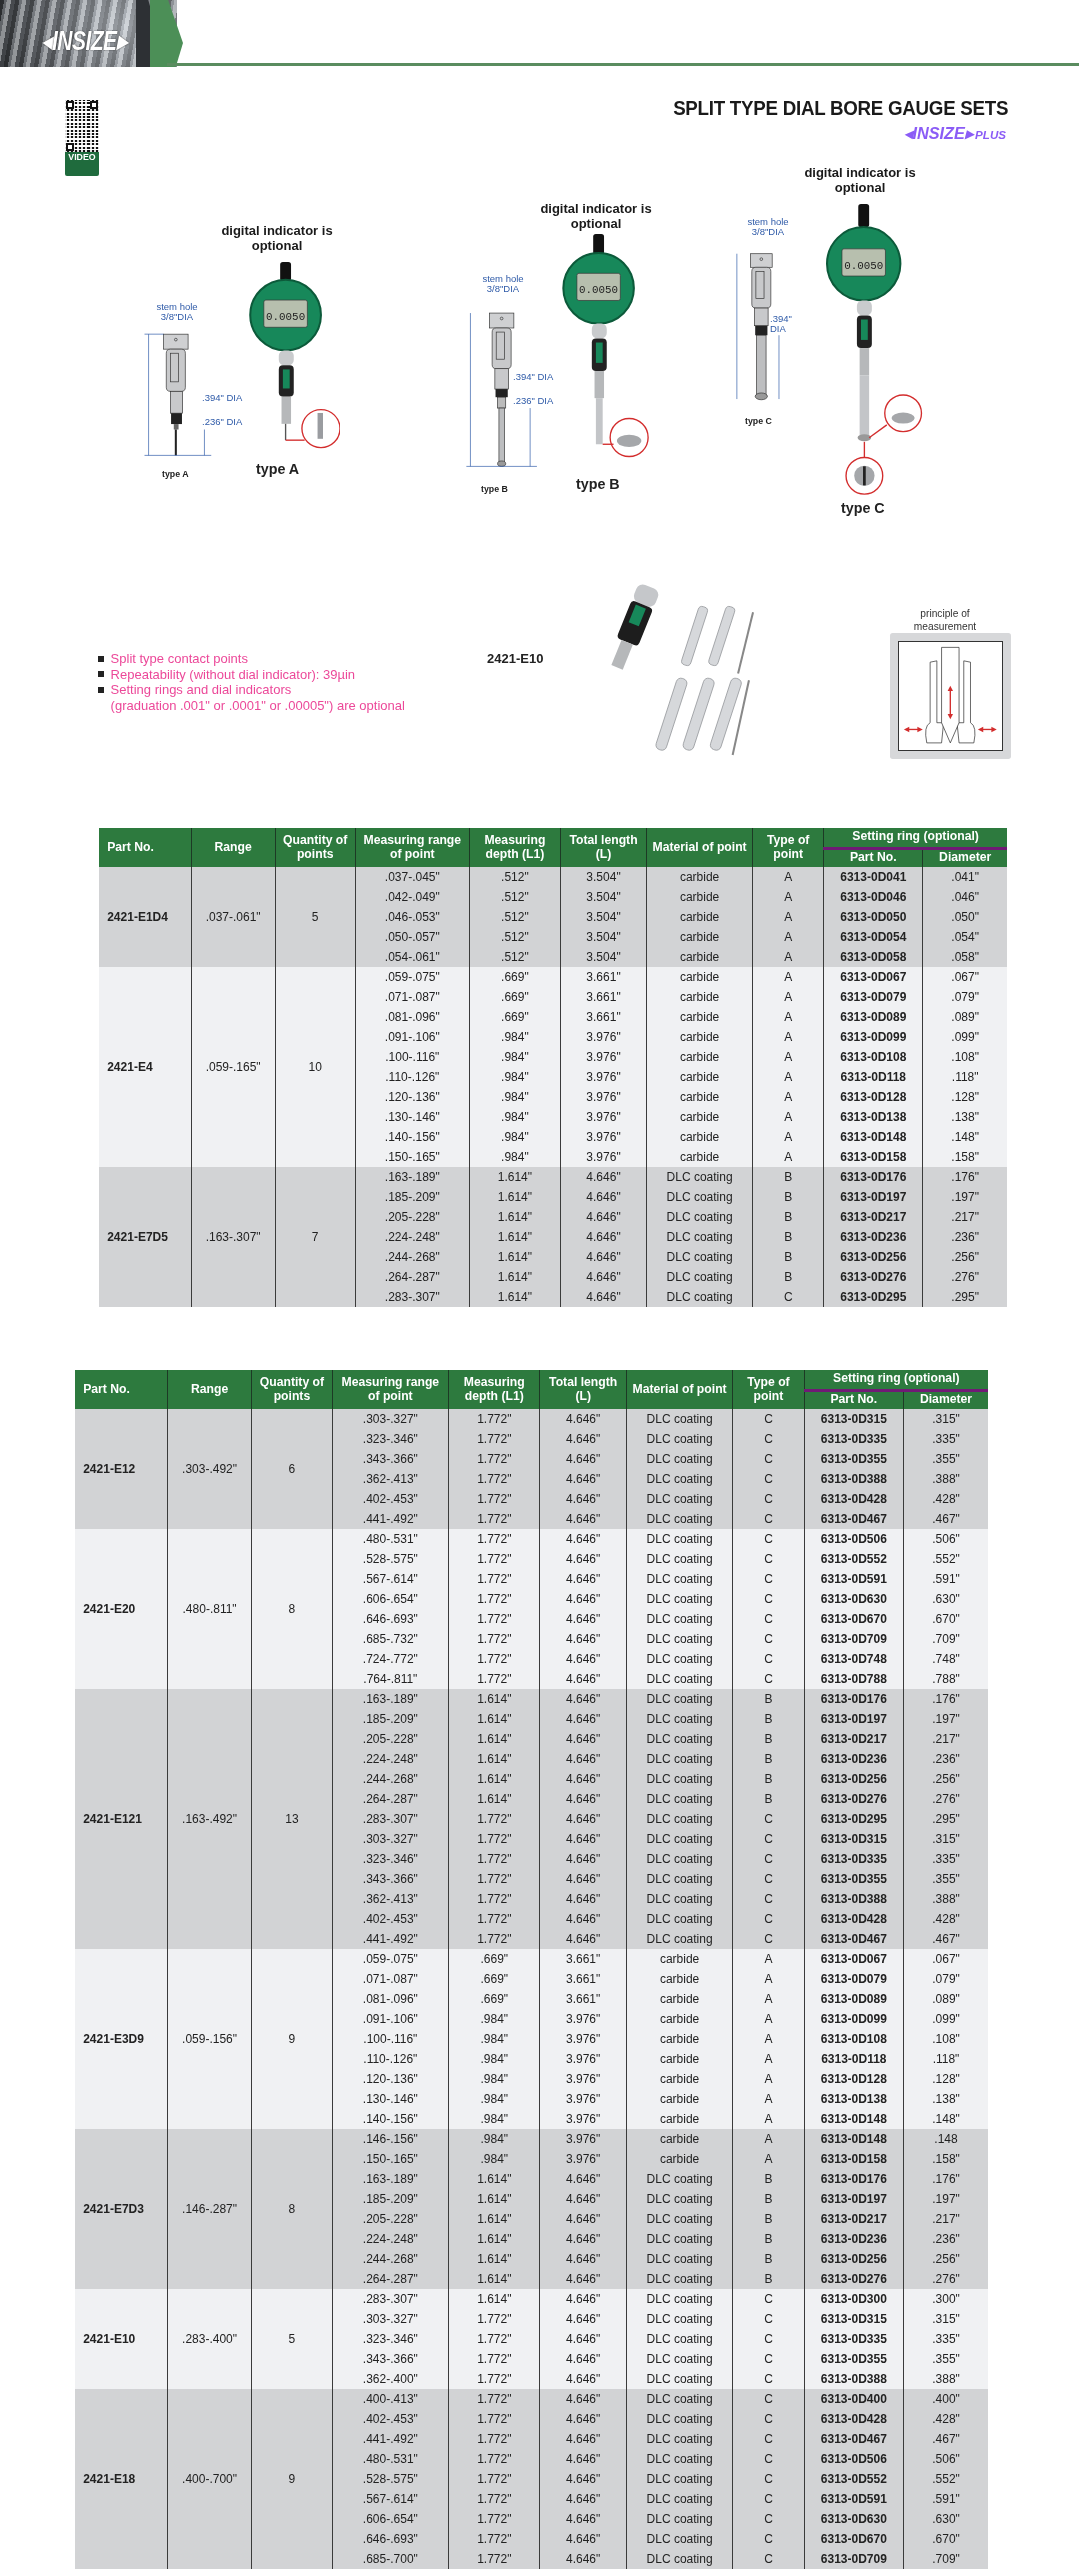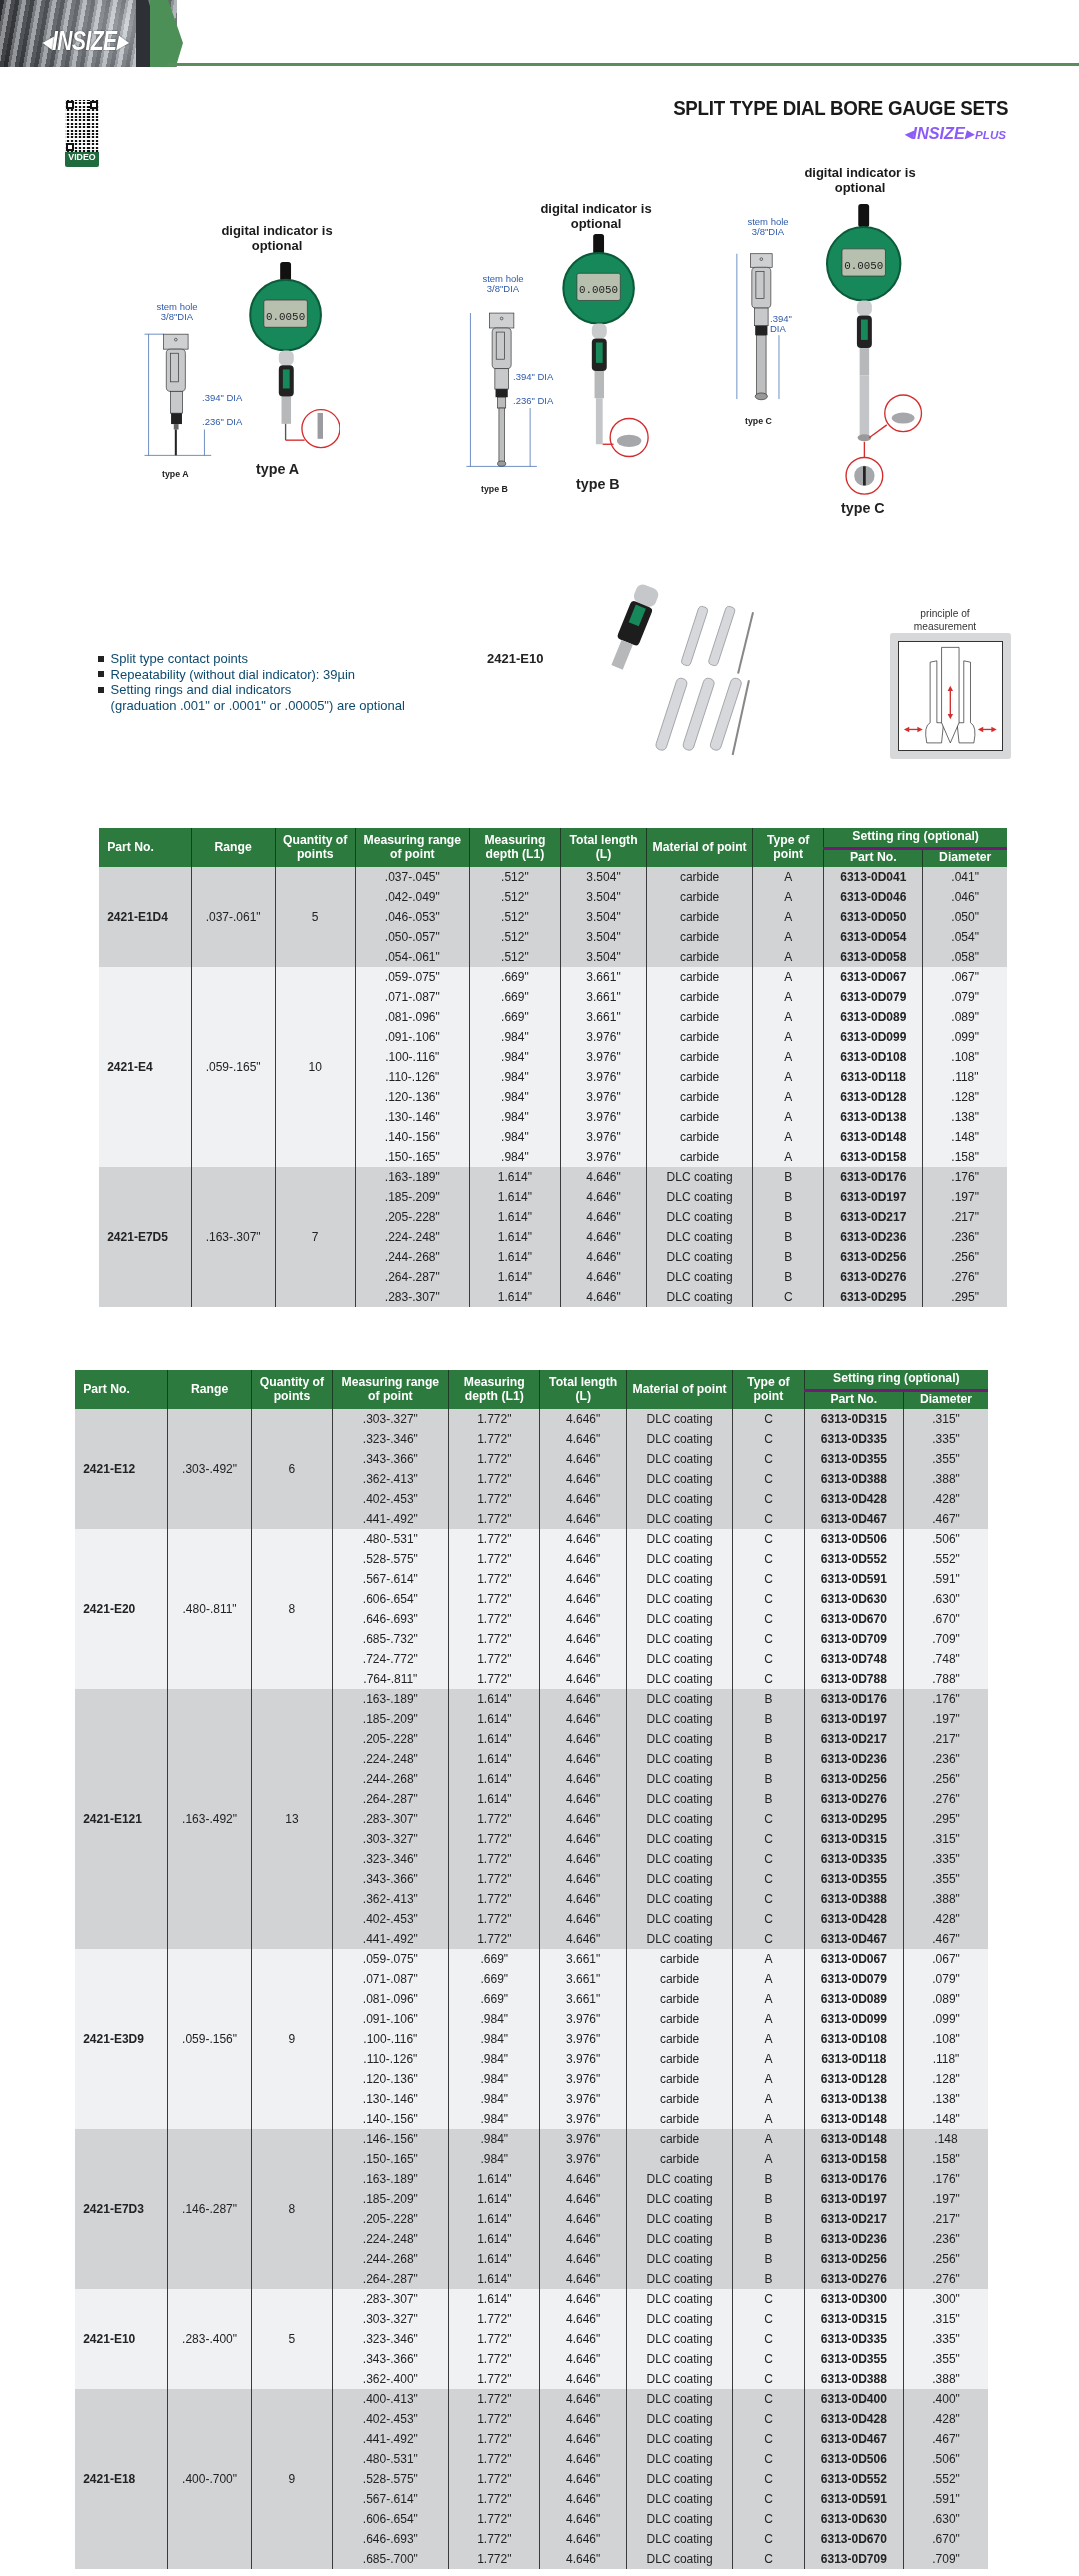--- a/index.html
+++ b/index.html
@@ -11,32 +11,32 @@
   .banner-chevron { position: absolute; left: 150px; top: 0; width: 33px; height: 67px; background: #4c8f57; clip-path: polygon(0 0, 55% 0, 100% 64%, 78% 100%, 0 100%); }
   .banner-photo-edge { position: absolute; left: 136px; top: 0; width: 24.5px; height: 67px; background: #2d3034; clip-path: polygon(0 0, 50% 0, 100% 64%, 70% 100%, 0 100%); }
   .banner-line { position: absolute; left: 167px; top: 63px; width: 913px; height: 3.4px; background: #5a8c5f; }
   .banner-logo { position: absolute; left: 42px; top: 24.5px; color: #fff; font-weight: 700; font-style: italic; font-size: 27px; letter-spacing: -0.7px; transform: scaleX(0.78); transform-origin: left; text-shadow: 0 0 1.4px #000; }
   .qr { position: absolute; left: 65px; top: 100px; width: 34px; height: 63px; }
   .qr-code { width: 34px; height: 52px; background:
       repeating-linear-gradient(0deg, #111 0 2px, #fff 2px 3.4px),
       #fff; position: relative; }
   .qr-code::before { content:""; position:absolute; inset:0; background: repeating-linear-gradient(90deg, rgba(255,255,255,.85) 0 2px, transparent 2px 4.1px); }
   .qr-corner { position: absolute; width: 8.2px; height: 8.2px; border: 2px solid #111; background: #fff; z-index: 2; }
-  .qr-video { height: 15px; background: #1f6b3d; color: #fff; font-weight: 700; font-size: 8.8px; text-align: center; line-height: 11px; border-radius: 0 0 2px 2px; }
+  .qr-video { height: 24px; background: #1f6b3d; color: #fff; font-weight: 700; font-size: 8.8px; text-align: center; line-height: 11px; border-radius: 0 0 2px 2px; }
   .page-title { position: absolute; right: 71px; top: 97px; font-size: 20.4px; font-weight: 700; color: #1a1a1a; letter-spacing: -0.3px; transform: scaleX(0.92); transform-origin: right; }
   .brand-plus { position: absolute; right: 73px; top: 124px; color: #8b5cf6; font-weight: 700; font-style: italic; font-size: 16.3px; }
   .brand-plus .plus { font-size: 11.6px; margin-left: 2px; }
   .opt-label { position: absolute; font-weight: 700; font-size: 13px; text-align: center; line-height: 15px; color: #1a1a1a; }
   .gauge-drawing { position: absolute; }
   .stem-label { position: absolute; font-size: 9.5px; color: #2e5aa8; text-align: center; line-height: 10.2px; }
   .dim-label { position: absolute; font-size: 9.5px; color: #2e5aa8; line-height: 10.2px; }
   .type-small { position: absolute; font-size: 8.8px; font-weight: 700; color: #222; }
   .type-big { position: absolute; font-size: 14.3px; font-weight: 700; color: #222; }
   .indicator { position: absolute; }
-  .features { position: absolute; left: 97px; top: 651px; font-size: 13px; line-height: 15.6px; color: #0c4a6e; list-style: none; }
+  .features { position: absolute; left: 97px; top: 651px; font-size: 13px; line-height: 15.6px; color: #ec4899; list-style: none; }
   .features li { position: relative; padding-left: 13.6px; }
   .features li::before { content: ""; position: absolute; left: 1.4px; top: 4.8px; width: 6.1px; height: 6.1px; background: #222; }
   .features .sub { display: block; }
   .set-label { position: absolute; left: 487px; top: 651px; font-size: 13px; font-weight: 700; }
   .set-photo { position: absolute; left: 598px; top: 578px; width: 204px; height: 184px; }
   .principle-title { position: absolute; left: 887px; top: 607px; width: 116px; font-size: 10.2px; text-align: center; line-height: 13px; color: #333; }
   .principle-box { position: absolute; left: 890px; top: 633px; width: 121px; height: 126px; background: #d7d8da; border-radius: 2.7px; padding: 8.2px; }
   .principle-inner { width: 100%; height: 100%; background: #fff; border: 1px solid #333; }
   table.spec { position: absolute; border-collapse: collapse; font-size: 12px; color: #222; margin-top: 15px; }
   table.spec th { background: #2d7a3e; color: #fff; font-weight: 700; font-size: 12.2px; line-height: 13.6px; border-left: 1px solid #1d3a25; padding: 1.4px 2px; text-align: center; }

